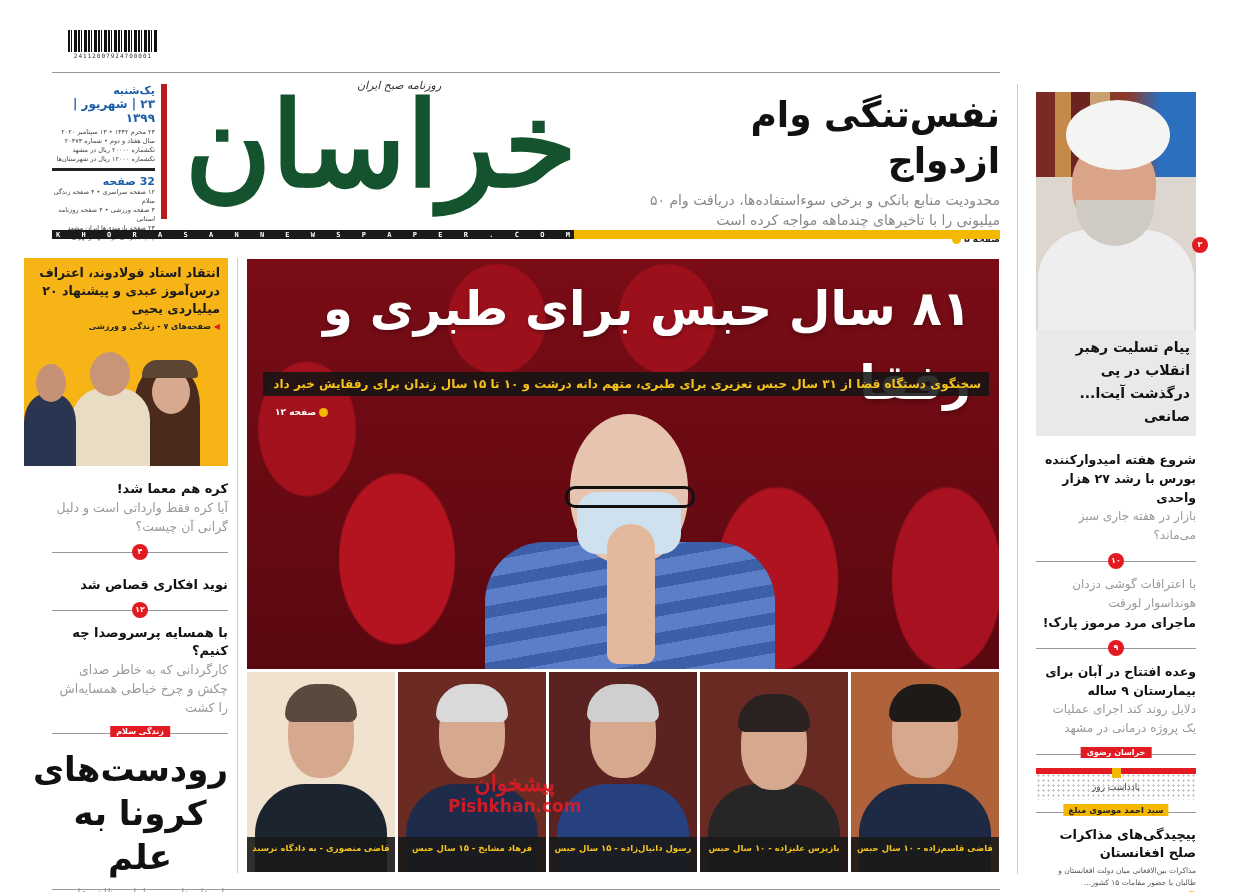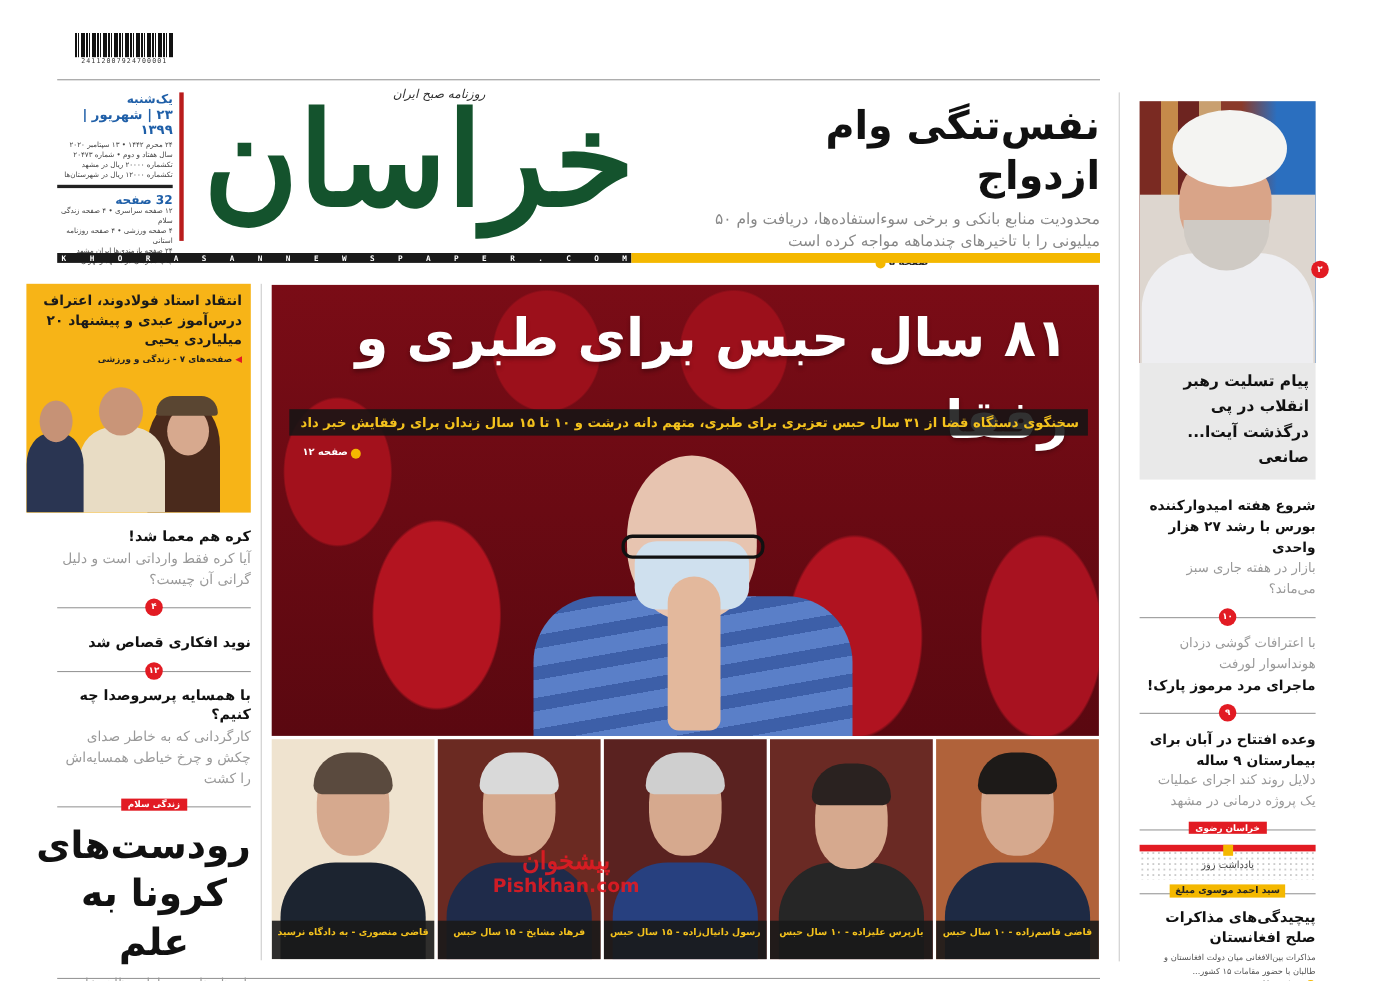--- a/index.html
+++ b/index.html
@@ -9,39 +9,39 @@
   .rtl { direction: rtl; text-align: right; }
 
   
   .barcode { left: 68px; top: 30px; width: 90px; height: 30px; }
   .barcode .bars { height: 22px; background: repeating-linear-gradient(90deg,#111 0 2px,#fff 2px 3px,#111 3px 4px,#fff 4px 6px,#111 6px 9px,#fff 9px 10px); }
   .barcode .num { font-size: 6px; letter-spacing: 1px; text-align: center; font-family: "DejaVu Sans Mono", monospace; color: #333; }
 
   .top-rule { left: 52px; top: 72px; width: 948px; height: 1px; background: #999; }
 
   
-  .info { left: 52px; top: 84px; width: 115px; height: 135px; border-right: 4px solid #b91c1c; padding-right: 6px; }
+  .info { left: 52px; top: 84px; width: 115px; height: 135px; border-right: 6px solid #b91c1c; padding-right: 6px; }
   .info .day { color: #1f5fa8; font-weight: bold; font-size: 11px; }
   .info .date { color: #1f5fa8; font-weight: bold; font-size: 12px; margin-bottom: 3px; }
   .info .meta { font-size: 6.5px; color: #444; line-height: 9px; }
   .info .sep { height: 3px; background: #222; margin: 4px 0; }
   .info .pages { color: #1f5fa8; font-weight: bold; font-size: 11px; }
 
   
   .logo { left: 175px; top: 55px; width: 420px; height: 170px; }
   .logo .word { position: absolute; right: 18px; top: 15px; font-family: "DejaVu Serif", serif; font-weight: bold; color: #14532d; font-size: 118px; line-height: 150px; letter-spacing: -6px; }
   .logo .tag { position: absolute; left: 182px; top: 24px; font-size: 11px; color: #333; font-style: italic; }
 
   
   .top-story { left: 640px; top: 92px; width: 360px; height: 130px; }
   .top-story .headline { font-size: 36px; font-weight: bold; line-height: 46px; color: #111; }
   .top-story .sub { font-size: 14px; color: #888; line-height: 20px; margin-top: 6px; }
   .page-ref { font-size: 9px; color: #222; font-weight: bold; display: inline-flex; align-items: center; gap: 3px; }
   .page-ref .arrow { display: inline-block; width: 9px; height: 9px; border-radius: 50%; background: #f4b800; }
-  .top-story .page-ref { margin-top: 4px; display: flex; justify-content: center; direction: ltr; }
+  .top-story .page-ref { margin-top: 4px; display: flex; justify-content: flex-end; direction: ltr; }
 
   
   .strip { left: 52px; top: 230px; width: 948px; height: 9px; display: flex; }
   .strip .dark { width: 522px; background: #1a1a1a; color: #fff; font-size: 7px; display: flex; justify-content: space-between; padding: 0 4px; align-items: center; font-family: "DejaVu Sans Mono", monospace; font-weight: bold; }
   .strip .yellow { flex: 1; background: #f4b800; }
 
   .vrule { background: #ccc; width: 1px; }
 
   
   .left-col { left: 52px; top: 258px; width: 176px; }

